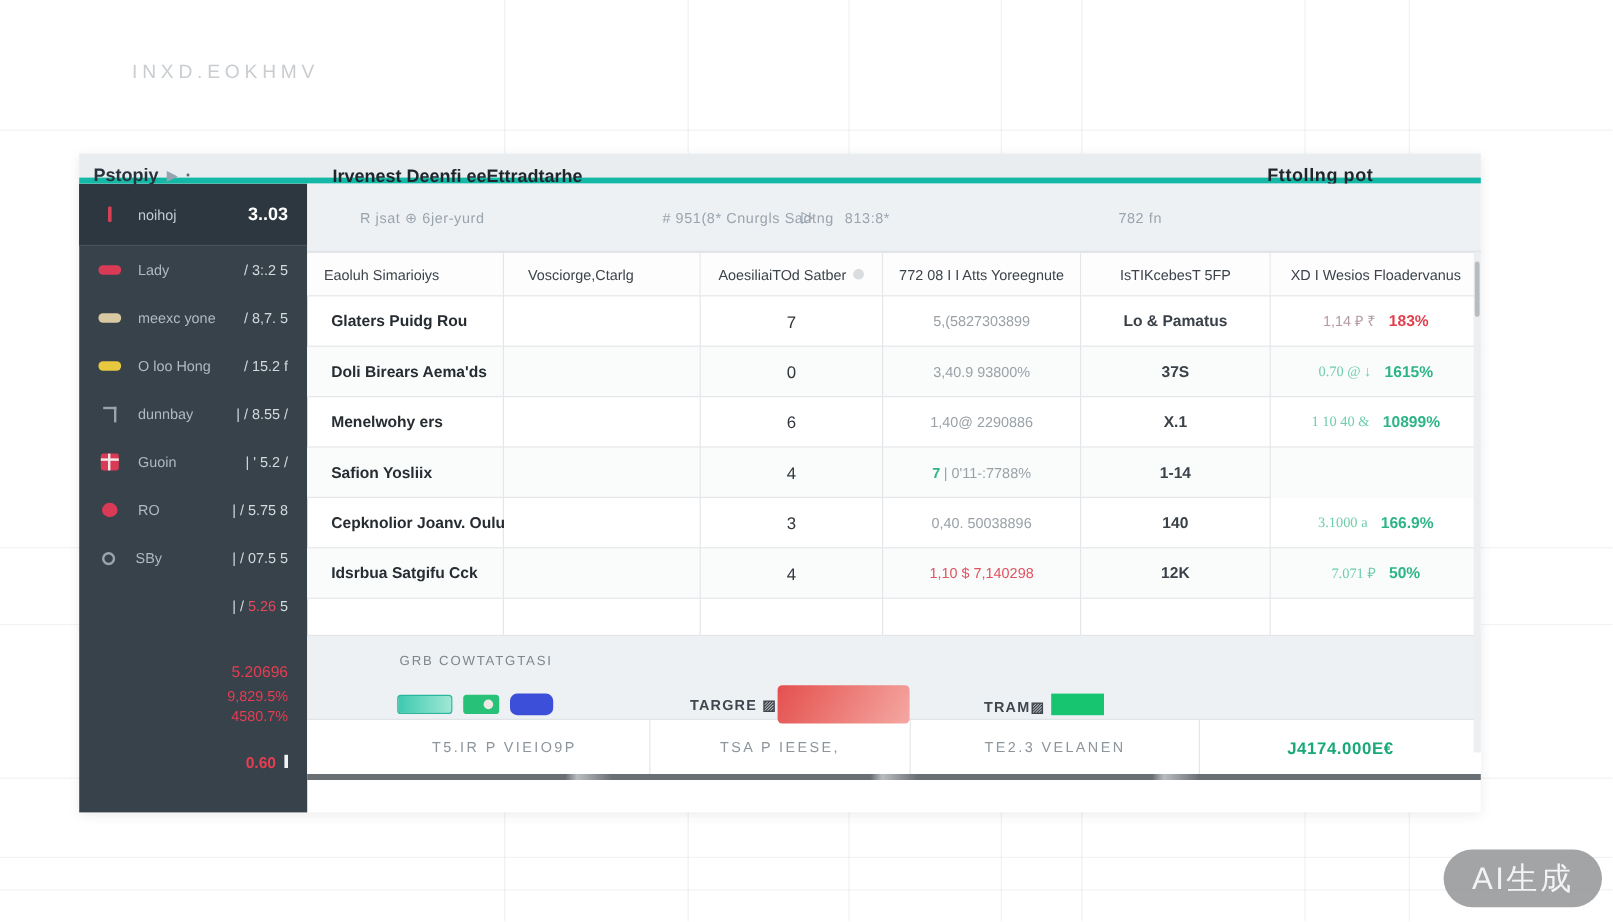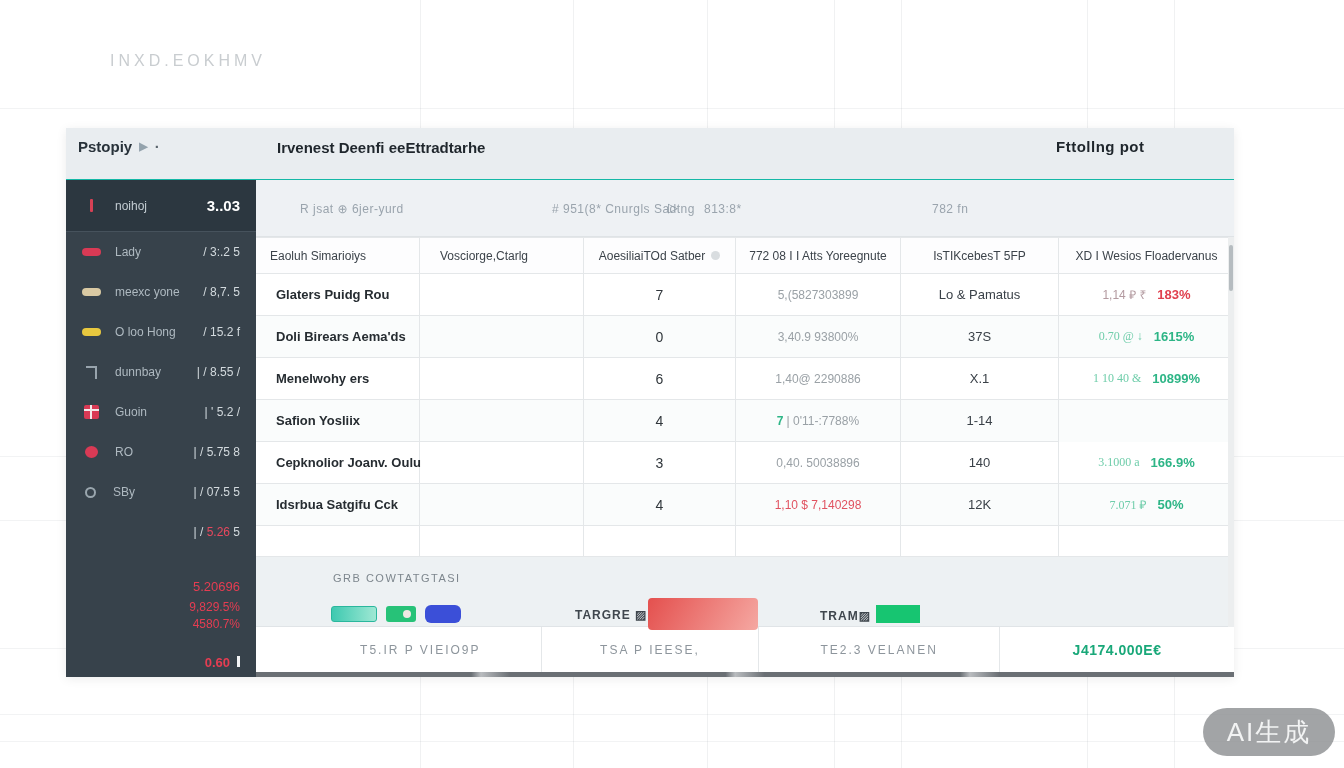--- a/index.html
+++ b/index.html
@@ -7,21 +7,21 @@
 
   
   .vline { position:absolute; top:0; bottom:0; width:1px; background:rgba(110,120,130,0.10); z-index:0; }
   .hline { position:absolute; left:0; right:0; height:1px; background:rgba(110,120,130,0.09); z-index:0; }
 
   .top-watermark { position:absolute; left:110px; top:52px; color:#c9cdd0; font-size:16px; letter-spacing:4px; z-index:1; }
 
   
   .window { position:absolute; left:66px; top:128px; width:1168px; height:549px; background:#fff; z-index:2; box-shadow:0 2px 10px rgba(0,0,0,0.08); display:flex; flex-direction:column; }
 
-  .titlebar { height:52px; background:#e9edf0; border-bottom:1px solid #14b8a6; position:relative; flex:none; }
+  .titlebar { height:25px; background:#e9edf0; border-bottom:5px solid #14b8a6; position:relative; flex:none; }
   .tb-left { position:absolute; left:12px; top:10px; font-size:15px; font-weight:bold; color:#28323a; display:flex; align-items:center; gap:7px; }
   .tb-play { color:#94a3ad; font-size:11px; }
   .tb-dot { color:#5a646c; font-weight:bold; }
   .tb-doc { position:absolute; left:211px; top:11px; font-size:15px; font-weight:bold; color:#1f262c; }
   .tb-right { position:absolute; left:990px; top:10px; font-size:15px; font-weight:bold; color:#1f262c; letter-spacing:0.5px; }
 
   .window-body { flex:1; display:flex; min-height:0; }
 
   
   .sidebar { width:190px; background:#37424b; flex:none; display:flex; flex-direction:column; }
@@ -72,21 +72,21 @@
   .thead { height:37px; border-top:1px solid #e4e7e9; }
   .th { font-size:12px; color:#3c434a; background:#fdfdfe; white-space:nowrap; overflow:hidden; }
   .th .sort { width:9px; height:9px; border-radius:50%; background:#d9dde0; margin-left:6px; flex:none; }
   .tr { height:42px; cursor:pointer; }
   .tr:nth-child(odd) { background:#fafcfc; }
   .td.name { font-size:13px; color:#262c31; font-weight:bold; white-space:nowrap; }
   .td.count { font-size:14px; color:#30363b; }
   .metric { font-size:12px; color:#9aa1a6; white-space:nowrap; }
   .metric .gn { color:#2db586; font-weight:bold; margin-right:3px; }
   .metric.red { color:#e05260; }
-  .ref { font-size:13px; color:#3a4148; font-weight:normal; }
+  .ref { font-size:13px; color:#3a4148; font-weight:bold; }
   .pct { font-size:12px; white-space:nowrap; }
   .pct .pre { color:#9fb3ac; margin-right:11px; }
   .pct .pre.pink { color:#b39aa0; }
   .pct .val { font-weight:bold; font-size:13px; }
   .pct .val.red { color:#e0404e; }
   .pct .val.green { color:#2db586; }
   .pct .pre.green { color:#6fcdaa;font-family:Liberation Serif, serif; }
   .tr.empty { height:31px; cursor:default; }
 
   

